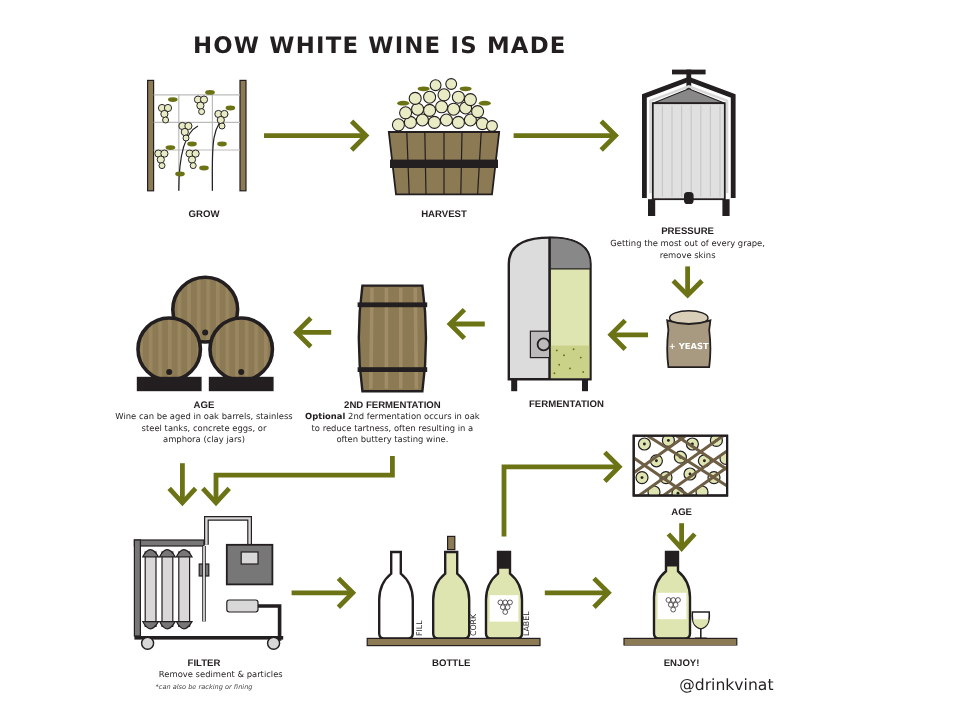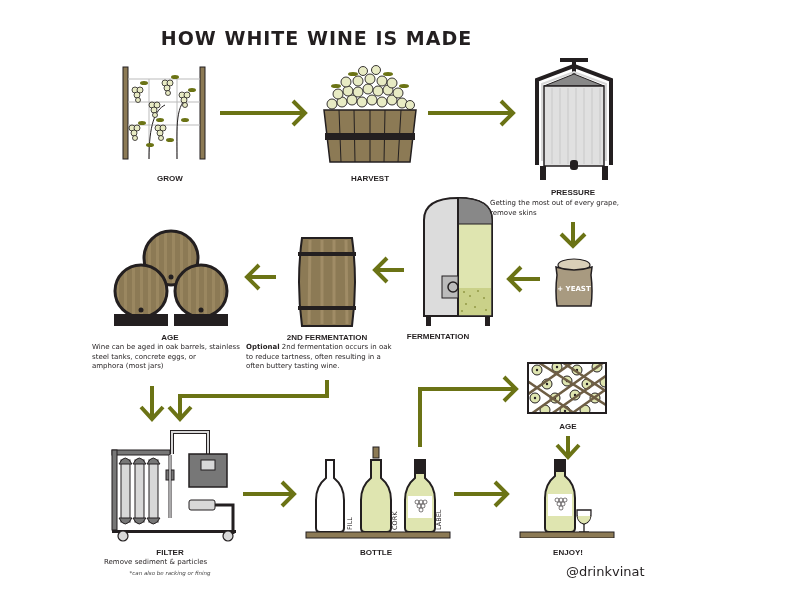--- a/index.html
+++ b/index.html
@@ -1,19 +1,19 @@
 <!DOCTYPE html>
 <html><head>
 <meta charset="utf-8">
 <style>
   html, body { margin:0; padding:0; }
   body { width:800px; height:600px; background:#ffffff; position:relative; overflow:hidden; font-family:"Liberation Sans", "DejaVu Sans", sans-serif; color:#231f20; }
   .title { position:absolute; left:0; width:633px; top:27px; text-align:center; font-size:19px; font-weight:bold; letter-spacing:1px; font-family:"DejaVu Sans", sans-serif; }
   .label { position:absolute; text-align:center; font-weight:bold; font-size:8px; font-family:Liberation Sans, sans-serif; }
-  .desc { position:absolute; text-align:left; font-size:7px; line-height:9.5px; color:#231f20; font-family:"DejaVu Sans", sans-serif; }
+  .desc { position:absolute; text-align:center; font-size:7px; line-height:9.5px; color:#231f20; font-family:"DejaVu Sans", sans-serif; }
   .note { position:absolute; text-align:center; font-size:5.5px; font-style:italic; color:#444; font-family:"DejaVu Sans", sans-serif; }
   .opt { font-weight:bold; }
   .handle { position:absolute; right:210px; top:564px; font-size:13px; font-family:"DejaVu Sans", sans-serif; color:#231f20; }
   svg.layer { position:absolute; left:0; top:0; }
   .g { position:absolute; }
 </style>
 </head>
 <body>
 
 <div class="title">HOW WHITE WINE IS MADE</div>
@@ -226,21 +226,21 @@
       <circle cx="46" cy="112" r="0.8"></circle>
       <circle cx="55" cy="115" r="0.8"></circle>
       <circle cx="66" cy="118" r="0.8"></circle>
       <circle cx="42" cy="119" r="0.8"></circle>
     </g>
   <rect x="22" y="84" width="16" height="22" fill="#bbbbbb" stroke="#231f20" stroke-width="1"></rect>
   <circle cx="33" cy="95" r="5" fill="none" stroke="#231f20" stroke-width="1.5"></circle>
   <rect x="6" y="124" width="5" height="10" fill="#231f20"></rect>
     <rect x="65" y="124" width="5" height="10" fill="#231f20"></rect>
 </svg>
-<div class="label" style="left:386px;top:332px;width:104px">FERMENTATION</div>
+<div class="label" style="left:420px;top:332px;width:104px">FERMENTATION</div>
 
 <svg class="g" style="left:294px;top:236px" width="66" height="92" viewBox="0 0 66 92">
   <path d="M8 2 L58 2 Q64 46 58 90 L8 90 Q2 46 8 2 Z" fill="#8c7a55" stroke="#231f20" stroke-width="2"></path>
   <g stroke="#a08c66" stroke-width="3">
       <line x1="16" y1="4" x2="15" y2="88"></line>
       <line x1="28" y1="4" x2="28" y2="88"></line>
       <line x1="40" y1="4" x2="40" y2="88"></line>
       <line x1="52" y1="4" x2="53" y2="88"></line>
     </g>
   <rect x="4" y="16" width="58" height="4" fill="#231f20"></rect>
@@ -266,21 +266,21 @@
   <circle cx="33" cy="82" r="2.5" fill="#231f20"></circle>
   <circle cx="93" cy="63" r="26" fill="url(#staves)" stroke="#231f20" stroke-width="3"></circle>
   <circle cx="93" cy="82" r="2.5" fill="#231f20"></circle>
   <rect x="6" y="86" width="54" height="12" fill="#231f20"></rect>
     <rect x="66" y="86" width="54" height="12" fill="#231f20"></rect>
 </svg>
 <div class="label" style="left:120px;top:333px;width:100px">AGE</div>
 <div class="desc" style="left:92px;top:343px;width:156px">
   <div>Wine can be aged in oak barrels, stainless</div>
   <div>steel tanks, concrete eggs, or</div>
-  <div>amphora (most jars)</div>
+  <div>amphora (clay jars)</div>
 </div>
 
 <svg class="g" style="left:108px;top:430px" width="132" height="112" viewBox="0 0 132 112">
   <polyline points="64,24 64,2 100,2 100,30" fill="none" stroke="#231f20" stroke-width="4"></polyline>
   <polyline points="64,24 64,2 100,2 100,30" fill="none" stroke="#d8d8d8" stroke-width="2"></polyline>
   <rect x="4" y="20" width="58" height="5" fill="#777" stroke="#231f20" stroke-width="1"></rect>
   <rect x="4" y="20" width="5" height="80" fill="#777" stroke="#231f20" stroke-width="1"></rect>
   <g stroke="#231f20" stroke-width="1">
     <rect x="13" y="30" width="9" height="62" fill="#d8d8d8"></rect>
       <rect x="27" y="30" width="9" height="62" fill="#d8d8d8"></rect>

